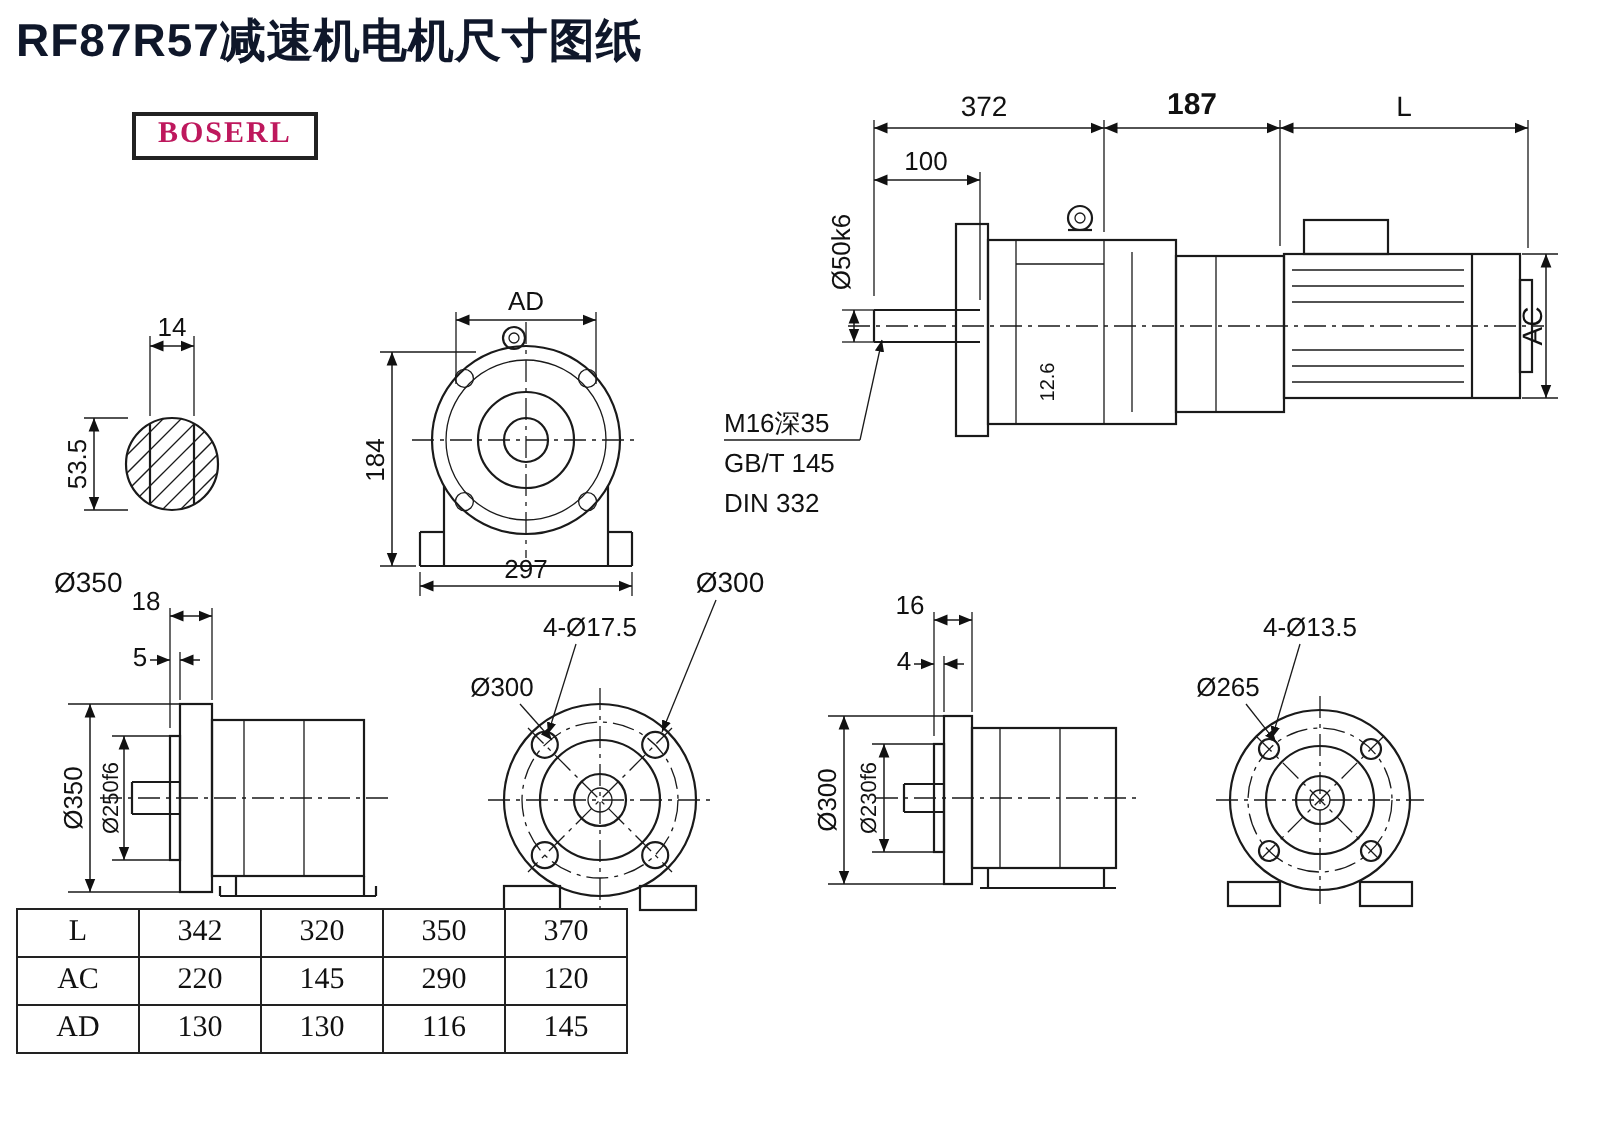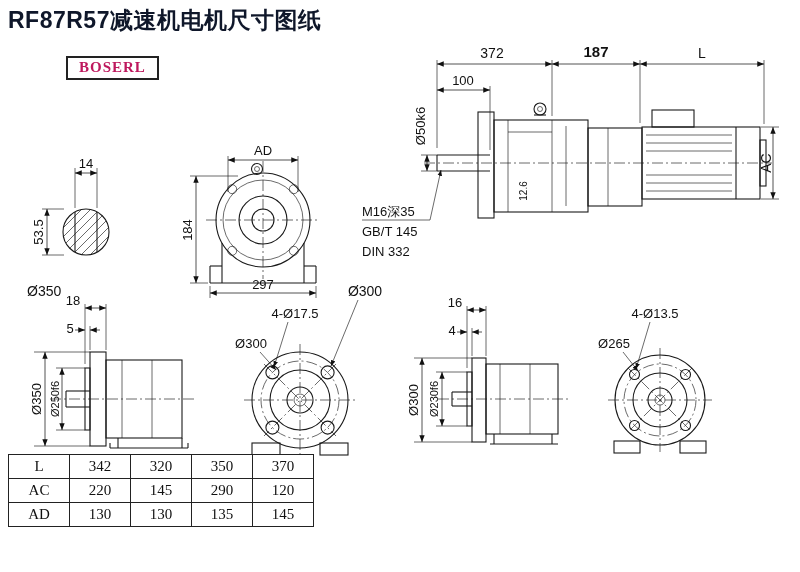--- a/index.html
+++ b/index.html
@@ -305,18 +305,18 @@
       <td>AC</td>
       <td>220</td>
       <td>145</td>
       <td>290</td>
       <td>120</td>
     </tr>
     <tr>
       <td>AD</td>
       <td>130</td>
       <td>130</td>
-      <td>135</td>
+      <td>116</td>
       <td>145</td>
     </tr>
   </tbody>
     </table>
 </div>
 
 </body></html>

